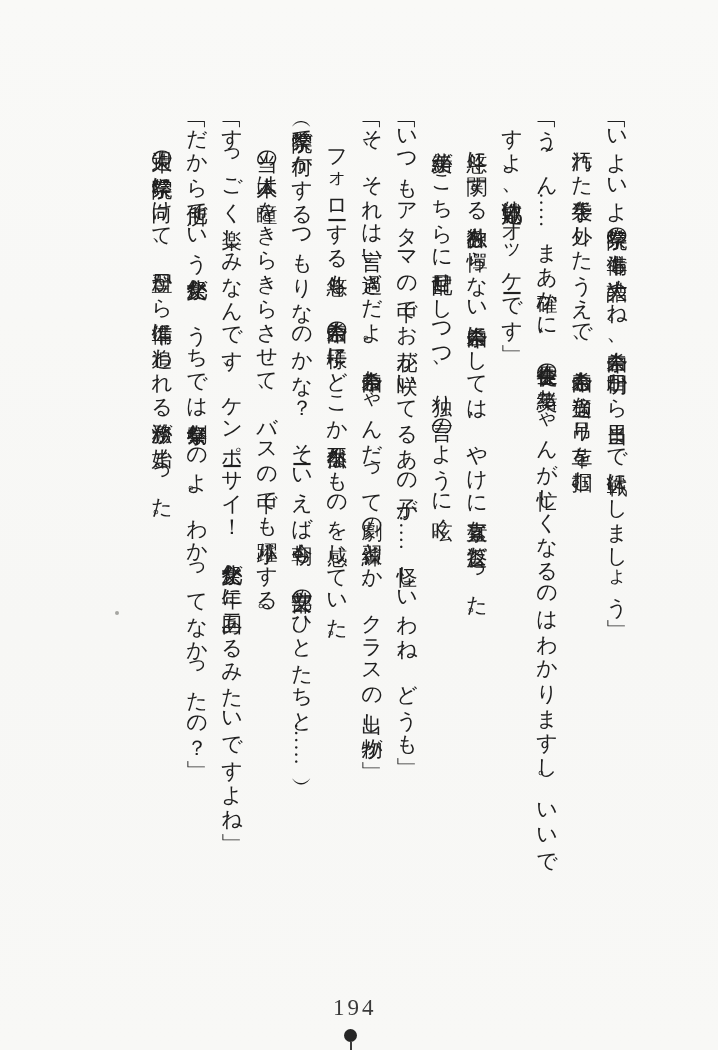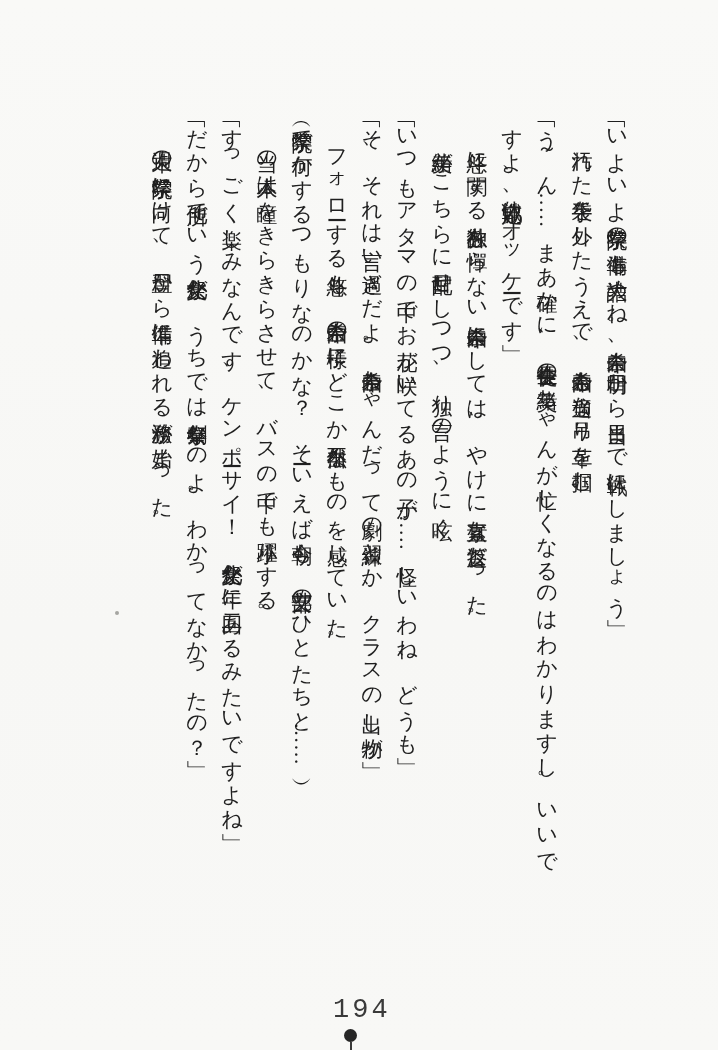--- a/index.html
+++ b/index.html
@@ -34,24 +34,24 @@
     text-align: left;
   }
   .text-block p {
     margin: 0;
     padding: 0;
   }
   .page-number {
     position: absolute;
     top: 995px;
     left: 333px;
-    font-size: 27px;
+    font-size: 23px;
     letter-spacing: 3px;
     color: #3a3a3a;
-    font-family: Liberation Mono, monospace;
+    font-family: Liberation Serif, serif;
   }
   .ornament {
     position: absolute;
     top: 1029px;
     left: 344px;
     width: 14px;
     height: 21px;
   }
   .ornament .head {
     width: 13px;

